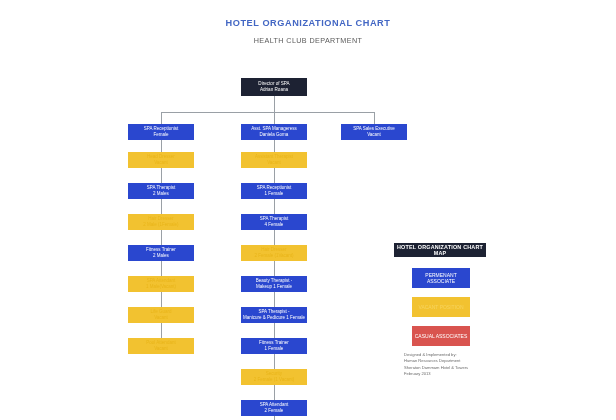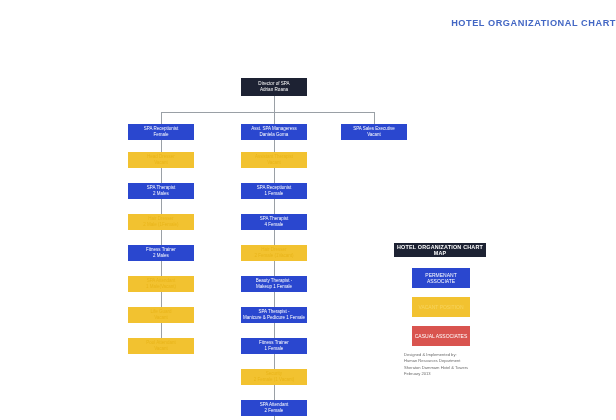--- a/index.html
+++ b/index.html
@@ -24,21 +24,21 @@
     height: 420px;
     background: #ffffff;
   }
 
   
   .title {
     position: absolute;
     left: 0;
     top: 18px;
     width: 616px;
-    text-align: right;
+    text-align: center;
     font-size: 9.2px;
     letter-spacing: 0.55px;
     color: #4367c4;
     font-weight: bold;
   }
   .subtitle {
     position: absolute;
     left: 0;
     top: 36px;
     width: 616px;
@@ -130,20 +130,21 @@
     color: #6b6b6b;
     white-space: pre-line;
   }
 </style>
 </head>
 <body>
 
 <div id="page">
 
   <div class="title">HOTEL ORGANIZATIONAL CHART</div>
+  <div class="subtitle">HEALTH CLUB DEPARTMENT</div>
 
   <div id="chart-layer">
       <div class="node root" style="left: 241px; top: 78px; width: 66px; height: 18px;">
         <span class="l1">Director of SPA</span>
         <span class="l2">Adrian Roana</span>
       </div>
       <div class="ln v" style="left: 274px; top: 96px; height: 16px;"></div>
       <div class="ln h" style="left: 161px; top: 112px; width: 213px;"></div>
       <div class="ln v" style="left: 161px; top: 112px; height: 12px;"></div>
       <div class="node blue" style="left: 128px; top: 124px; width: 66px; height: 16px;">

